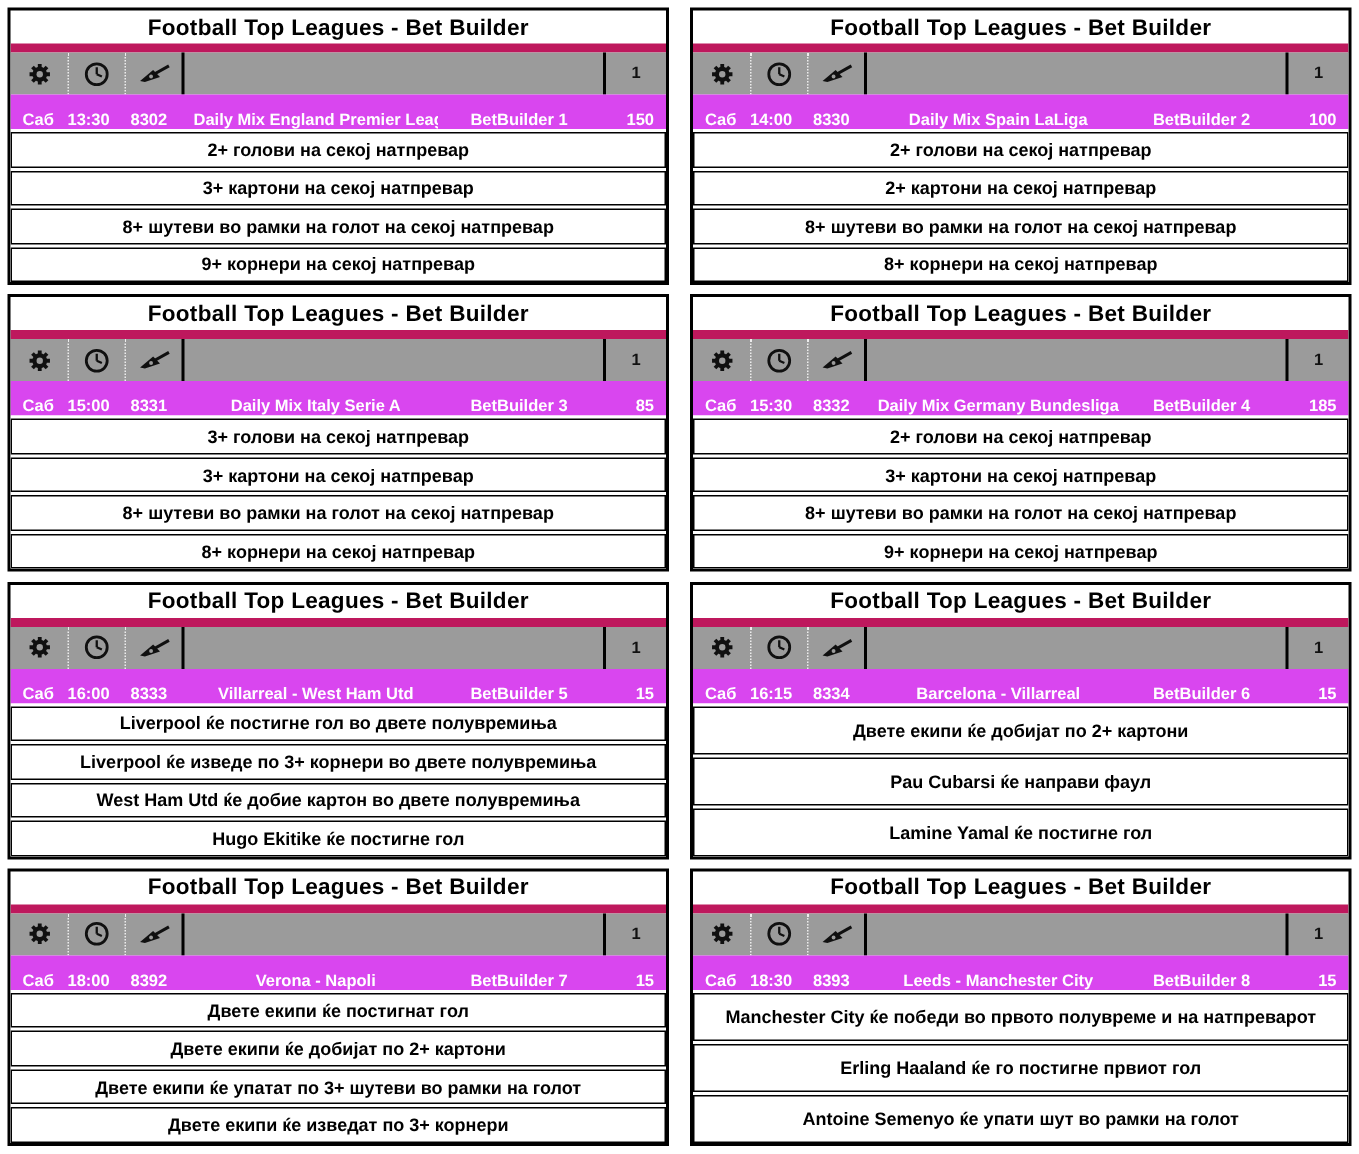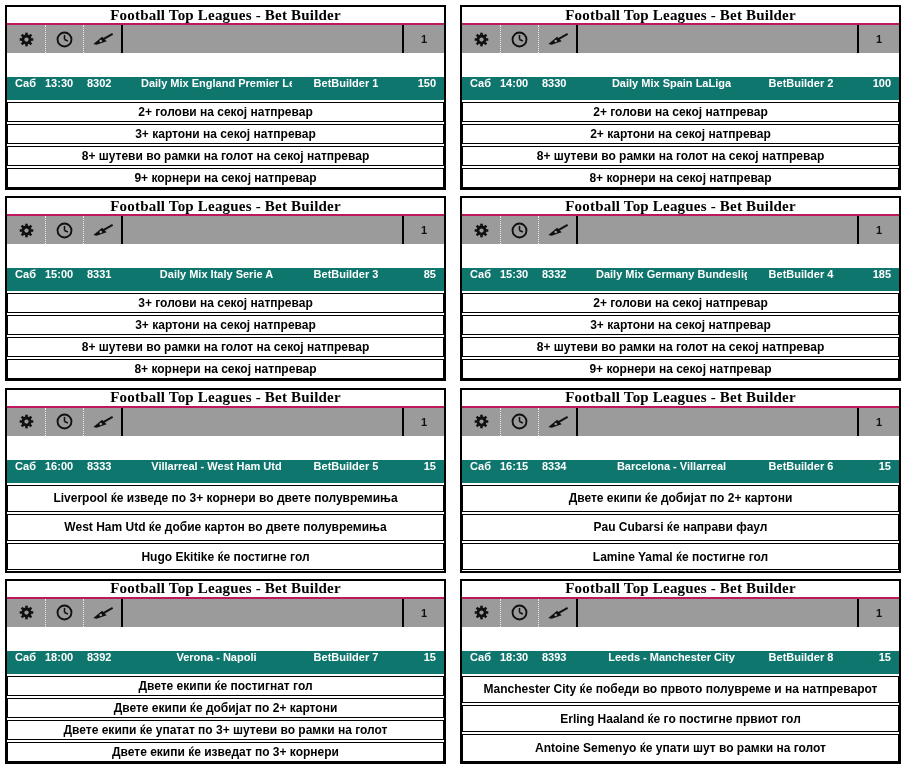--- a/index.html
+++ b/index.html
@@ -19,26 +19,25 @@
   }
   .card {
     height: 185px;
     border: 2px solid #000;
     background: #fff;
     display: flex;
     flex-direction: column;
     overflow: hidden;
   }
   .card-title {
-    height: 18px;
+    height: 28px;
     display: flex; align-items: center; justify-content: center;
     font-size: 15px; font-weight: bold;
-    border-bottom: 2px solid #be185d;
+    border-bottom: 6px solid #be185d;
     letter-spacing: 0.2px;
-    font-family: Liberation Serif, serif;
   }
   .toolbar {
     height: 28px;
     background: #9b9b9b;
     display: flex;
     align-items: stretch;
   }
   .tcell {
     width: 38px;
     display: flex; align-items: center; justify-content: center;
@@ -47,30 +46,29 @@
   .tcell + .tcell { border-left: 1px dotted #ededed; }
   .tfield { flex: 1; border-left: 2px solid #000; }
   .tcount {
     width: 42px;
     border-left: 2px solid #000;
     display: flex; align-items: center; justify-content: center;
     font-size: 11px; font-weight: bold; color: #111;
   }
   .event-row {
     height: 23px;
-    background: #0f766e; color: #fff;
+    background: #d946ef; color: #fff;
     font-size: 11px; font-weight: bold;
-    display: flex; align-items: flex-start;
+    display: flex; align-items: flex-end;
     padding: 0 8px;
     white-space: nowrap;
-    margin-top: 24px;
   }
   .ev-day  { width: 30px; }
   .ev-time { width: 42px; text-align: left; }
-  .ev-id   { width: 54px; text-align: left; }
+  .ev-id   { width: 42px; text-align: left; }
   .ev-name { flex: 1; text-align: center; overflow: hidden; }
   .ev-builder { width: 108px; text-align: center; }
   .ev-odds { width: 36px; text-align: right; }
   .bets {
     flex: 1;
     display: flex; flex-direction: column;
     gap: 2px;
     padding-top: 2px;
     background: #fff;
   }
@@ -344,20 +342,21 @@
     </div>
     <div class="event-row">
       <span class="ev-day">Саб</span>
       <span class="ev-time">16:00</span>
       <span class="ev-id">8333</span>
       <span class="ev-name">Villarreal - West Ham Utd</span>
       <span class="ev-builder">BetBuilder 5</span>
       <span class="ev-odds">15</span>
     </div>
     <div class="bets">
+      <div class="bet-row">Liverpool ќе постигне гол во двете полувремиња</div>
       <div class="bet-row">Liverpool ќе изведе по 3+ корнери во двете полувремиња</div>
       <div class="bet-row">West Ham Utd ќе добие картон во двете полувремиња</div>
       <div class="bet-row">Hugo Ekitike ќе постигне гол</div>
     </div>
   </div>
 
   <div class="card">
     <div class="card-title">Football Top Leagues - Bet Builder</div>
     <div class="toolbar">
       <div class="tcell">

